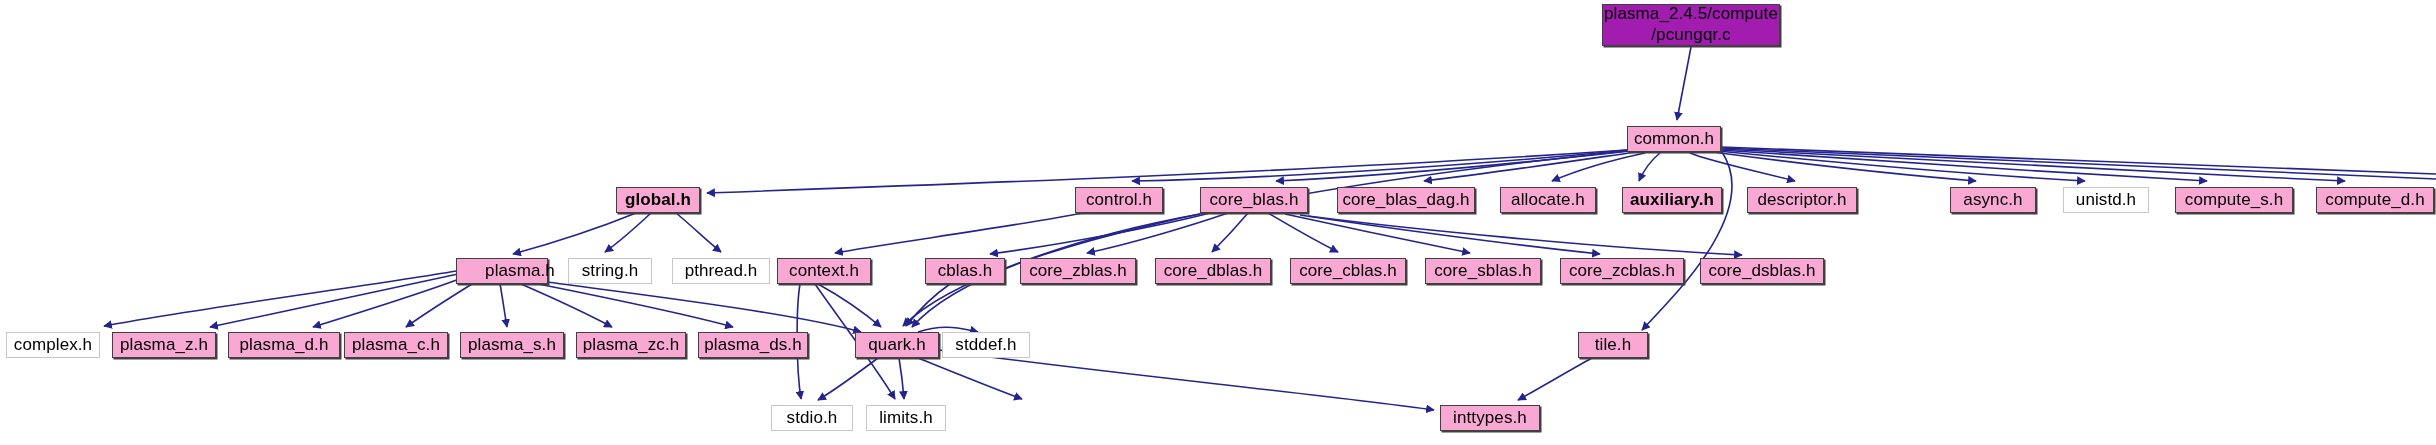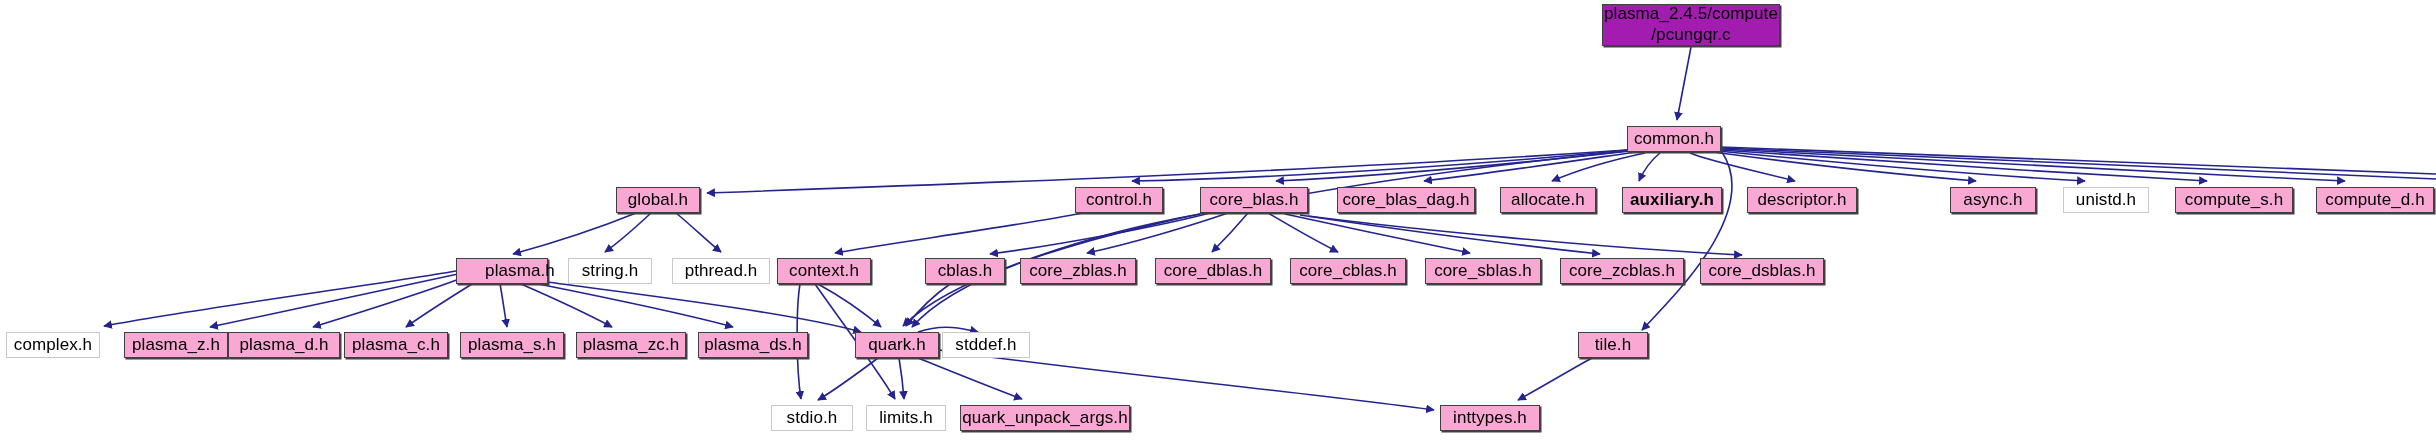--- a/index.html
+++ b/index.html
@@ -121,21 +121,21 @@
 
       <path d="M1592,358 C1570,370 1540,388 1518,400"></path>
     </g>
   </svg>
 
   <div class="node root" style="left:1602px;top:4px;width:178px;height:42px;">plasma_2.4.5/compute
 /pcungqr.c</div>
 
   <div class="node" style="left:1627px;top:126px;width:94px;height:26px;">common.h</div>
 
-  <div class="node" style="left:616px;top:187px;width:84px;height:26px;">global.h</div>
+  <div class="node" style="left:616px;top:187px;width:84px;height:26px;font-weight:bold;">global.h</div>
   <div class="node" style="left:1075px;top:187px;width:88px;height:26px;">control.h</div>
   <div class="node" style="left:1200px;top:187px;width:108px;height:26px;text-align:right;">core_blas.h</div>
   <div class="node" style="left:1337px;top:187px;width:138px;height:26px;">core_blas_dag.h</div>
   <div class="node" style="left:1500px;top:187px;width:96px;height:26px;">allocate.h</div>
   <div class="node" style="left:1622px;top:187px;width:100px;height:26px;font-weight:bold;">auxiliary.h</div>
   <div class="node" style="left:1747px;top:187px;width:110px;height:26px;">descriptor.h</div>
   <div class="node" style="left:1950px;top:187px;width:86px;height:26px;">async.h</div>
   <div class="node system" style="left:2063px;top:187px;width:86px;height:26px;">unistd.h</div>
   <div class="node" style="left:2175px;top:187px;width:118px;height:26px;">compute_s.h</div>
   <div class="node" style="left:2316px;top:187px;width:118px;height:26px;">compute_d.h</div>
@@ -146,28 +146,27 @@
   <div class="node" style="left:777px;top:258px;width:94px;height:26px;">context.h</div>
   <div class="node" style="left:925px;top:258px;width:80px;height:26px;">cblas.h</div>
   <div class="node" style="left:1020px;top:258px;width:116px;height:26px;">core_zblas.h</div>
   <div class="node" style="left:1155px;top:258px;width:116px;height:26px;">core_dblas.h</div>
   <div class="node" style="left:1290px;top:258px;width:116px;height:26px;">core_cblas.h</div>
   <div class="node" style="left:1425px;top:258px;width:116px;height:26px;">core_sblas.h</div>
   <div class="node" style="left:1560px;top:258px;width:124px;height:26px;">core_zcblas.h</div>
   <div class="node" style="left:1700px;top:258px;width:124px;height:26px;">core_dsblas.h</div>
 
   <div class="node system" style="left:6px;top:332px;width:94px;height:26px;">complex.h</div>
-  <div class="node" style="left:112px;top:332px;width:104px;height:26px;margin-left:12px;">plasma_z.h</div>
+  <div class="node" style="left:112px;top:332px;width:104px;height:26px;">plasma_z.h</div>
   <div class="node" style="left:228px;top:332px;width:112px;height:26px;">plasma_d.h</div>
   <div class="node" style="left:344px;top:332px;width:104px;height:26px;">plasma_c.h</div>
   <div class="node" style="left:460px;top:332px;width:104px;height:26px;">plasma_s.h</div>
   <div class="node" style="left:576px;top:332px;width:110px;height:26px;">plasma_zc.h</div>
   <div class="node" style="left:698px;top:332px;width:110px;height:26px;">plasma_ds.h</div>
   <div class="node" style="left:855px;top:332px;width:84px;height:26px;">quark.h</div>
   <div class="node system" style="left:942px;top:332px;width:88px;height:26px;">stddef.h</div>
   <div class="node" style="left:1578px;top:332px;width:70px;height:26px;">tile.h</div>
 
   <div class="node system" style="left:771px;top:405px;width:82px;height:26px;">stdio.h</div>
   <div class="node system" style="left:866px;top:405px;width:80px;height:26px;">limits.h</div>
-  <div class="node" style="left:960px;top:405px;width:170px;height:26px;">quark_unpack_args.h</div>
   <div class="node" style="left:1440px;top:405px;width:100px;height:26px;">inttypes.h</div>
 
 </div>
 
 </body></html>

